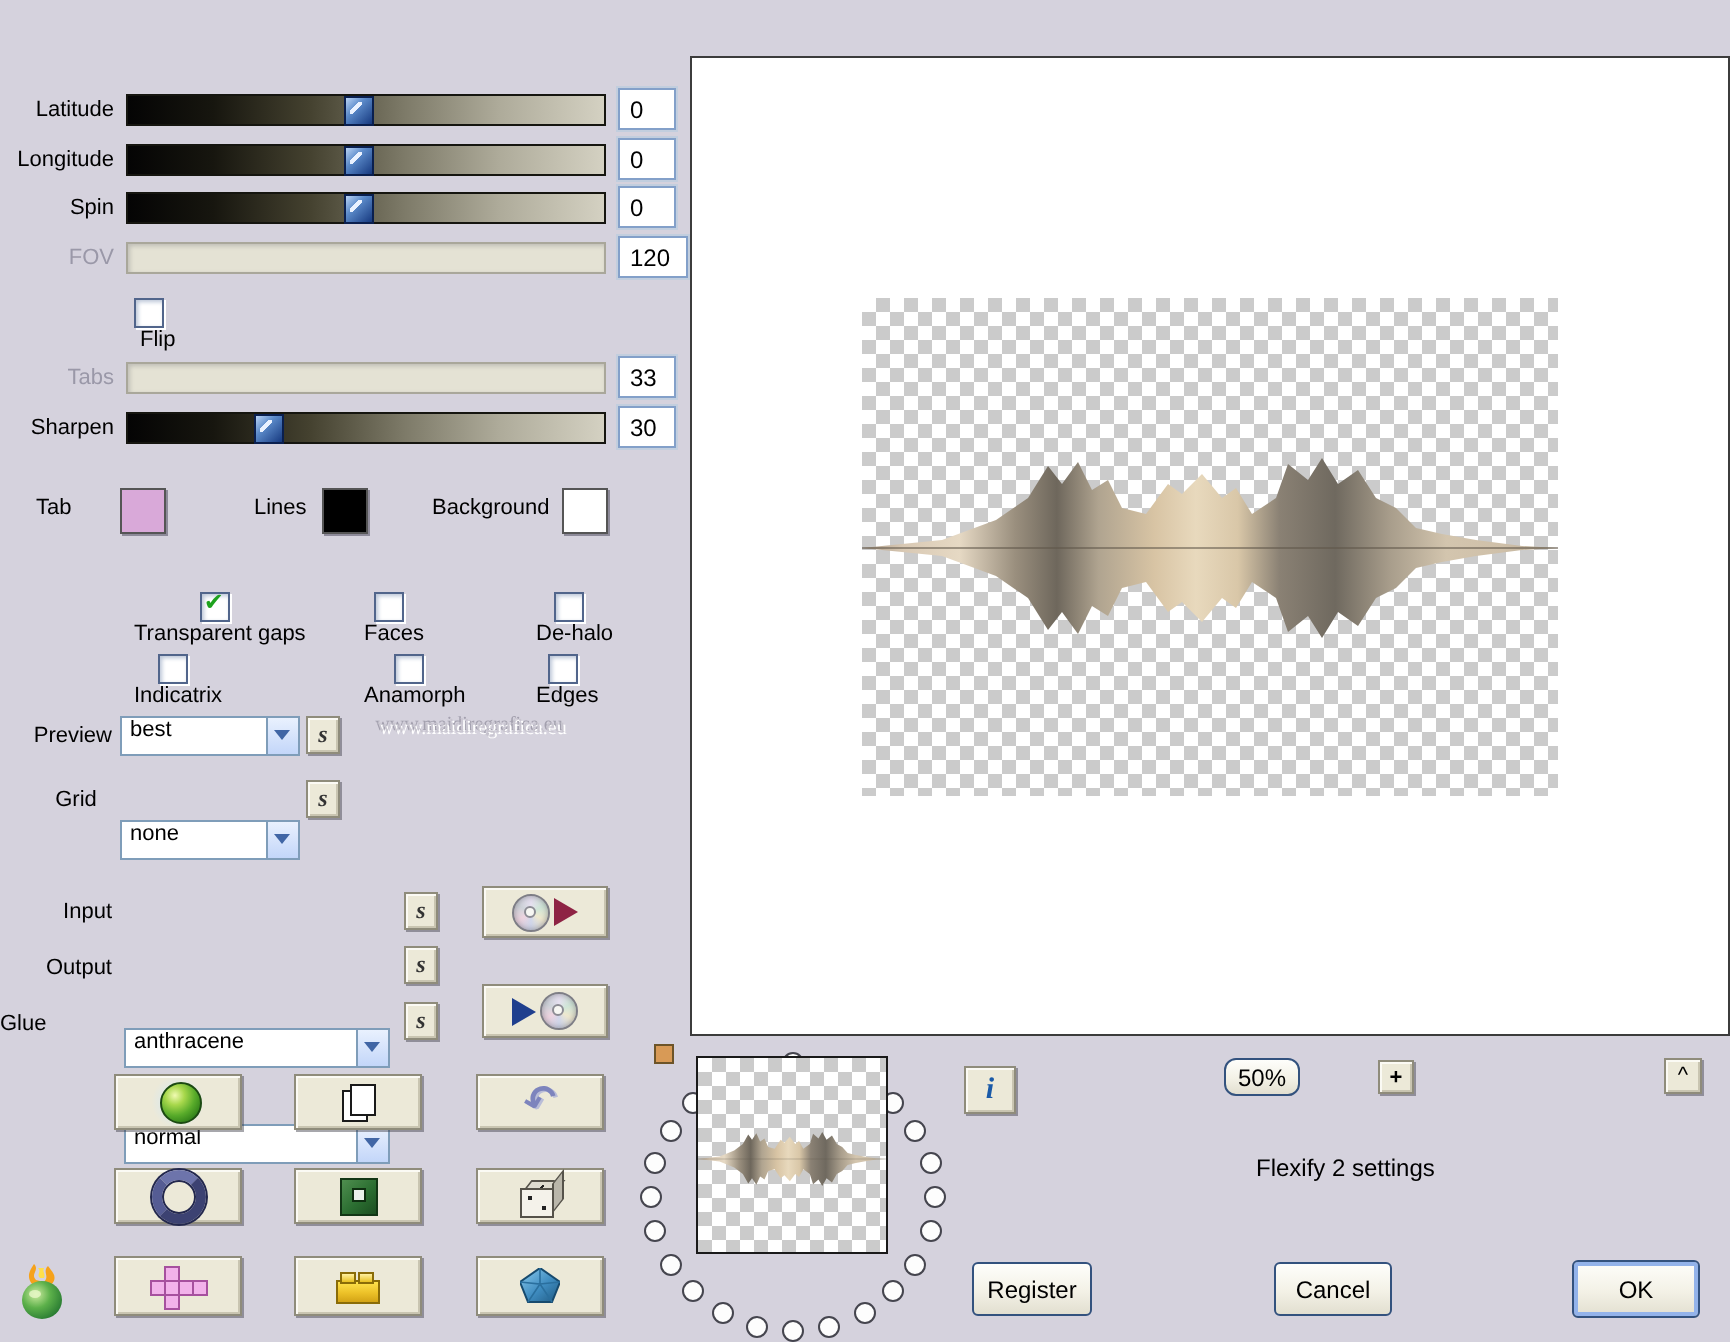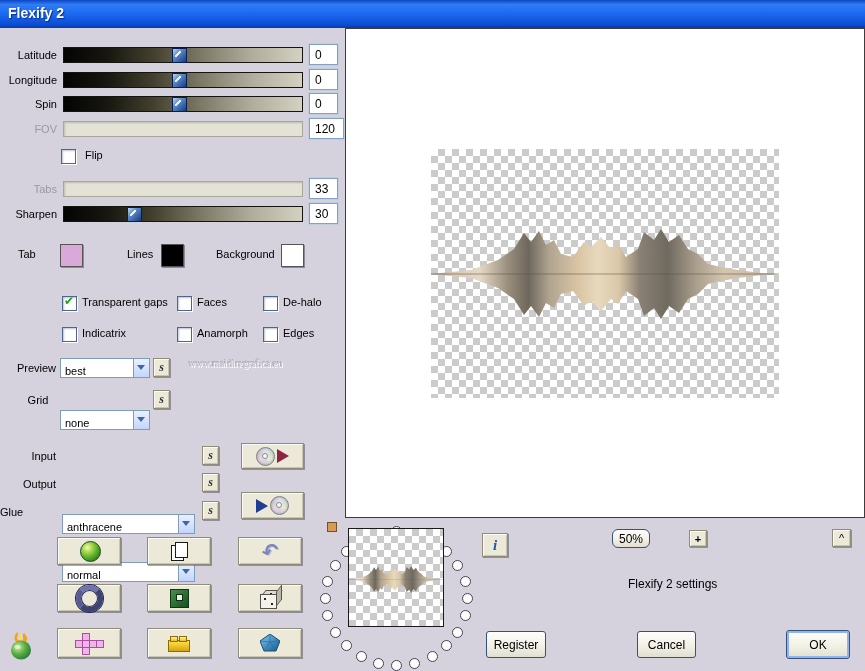--- a/index.html
+++ b/index.html
@@ -16,33 +16,33 @@
   
   .btn3d{background:#ece9d8;border:1px solid #8f8c7b;
     box-shadow:inset 1px 1px 0 #fbfaf4, inset -1px -1px 0 #c9c5b1, 1px 1px 0 rgba(60,60,70,.45);
     display:flex;align-items:center;justify-content:center;cursor:pointer;}
   .xpbtn{border:1px solid #33527e;border-radius:3px;
     background:linear-gradient(180deg,#fefefb 0%,#f3f1e6 55%,#e2dfd0 100%);
     display:flex;align-items:center;justify-content:center;font-size:12px;cursor:pointer;}
   .xpbtn.default{box-shadow:inset 0 0 0 2px #93b3ea;}
   .valuebox{background:#fff;border:1px solid #83a0c9;box-shadow:0 0 0 1px #c2cede;
     display:flex;align-items:center;padding-left:5px;font-size:12px;}
-  .combo{background:#fff;border:1px solid #7f9db9;display:flex;align-items:flex-end;position:relative;}
+  .combo{background:#fff;border:1px solid #7f9db9;display:flex;align-items:flex-start;position:relative;}
   .combo .val{padding-left:4px;flex:1;font-size:11px;}
   .combo .arrow{width:15px;align-self:stretch;border-left:1px solid #7f9db9;
     background:linear-gradient(180deg,#e9f1fe 0%,#c3d6f9 100%);position:relative;}
   .combo .arrow::after{content:"";position:absolute;left:3px;top:6px;width:0;height:0;
     border-left:4px solid transparent;border-right:4px solid transparent;border-top:5px solid #4166a5;}
   .sbtn{width:15px;height:17px;font-family:"Liberation Serif",serif;font-style:italic;
     font-weight:bold;font-size:12px;color:#333;}
   .cb{width:13px;height:13px;background:#fff;border:1px solid #51658b;
     box-shadow:inset 1px 1px 2px #b9c4d6, 1px 1px 0 #fff;position:relative;}
   .cb .mark{position:absolute;left:1px;top:-3px;color:#1ea21e;font-size:12px;font-weight:bold;}
   .cblabel{margin-left:5px;}
-  .cbrow{display:flex;}
+  .cbrow{display:flex;align-items:center;flex-direction:column;}
 
   
   .srow{left:0;width:340px;height:24px;}
   .srow .lab{position:absolute;left:0;top:5px;width:57px;text-align:right;}
   .srow .lab.dis{color:#9a98a8;}
   .track{position:absolute;left:63px;top:3px;width:238px;height:14px;border:1px solid #15150f;
     background:linear-gradient(90deg,#040404 0%,#17160f 18%,#44412f 38%,#7d7a68 58%,#aeab9a 78%,#d4d1c2 100%);}
   .track.dis{border:1px solid #a9a79a;background:#e4e2d4;
     box-shadow:inset 1px 1px 2px rgba(80,80,90,.25);}
   .thumb{position:absolute;top:0;width:13px;height:13px;
@@ -123,23 +123,20 @@
   .ic-lego .st1{left:2px;} .ic-lego .st2{left:11px;}
 
   .gridbtn{width:62px;height:26px;}
   label,span,div{user-select:none;}
 </style>
 </head>
 <body>
 
 <div id="app">
 
-  <div class="abs titlebar">
-    <span class="t">Flexify 2</span>
-  </div>
 
   <div class="abs srow" style="top:44px">
     <span class="lab">Latitude</span>
     <div class="track">
       <div class="thumb" style="left: 45.5%;"></div>
     </div>
     <div class="valuebox">0</div>
   </div>
   <div class="abs srow" style="top:69px">
     <span class="lab">Longitude</span>

